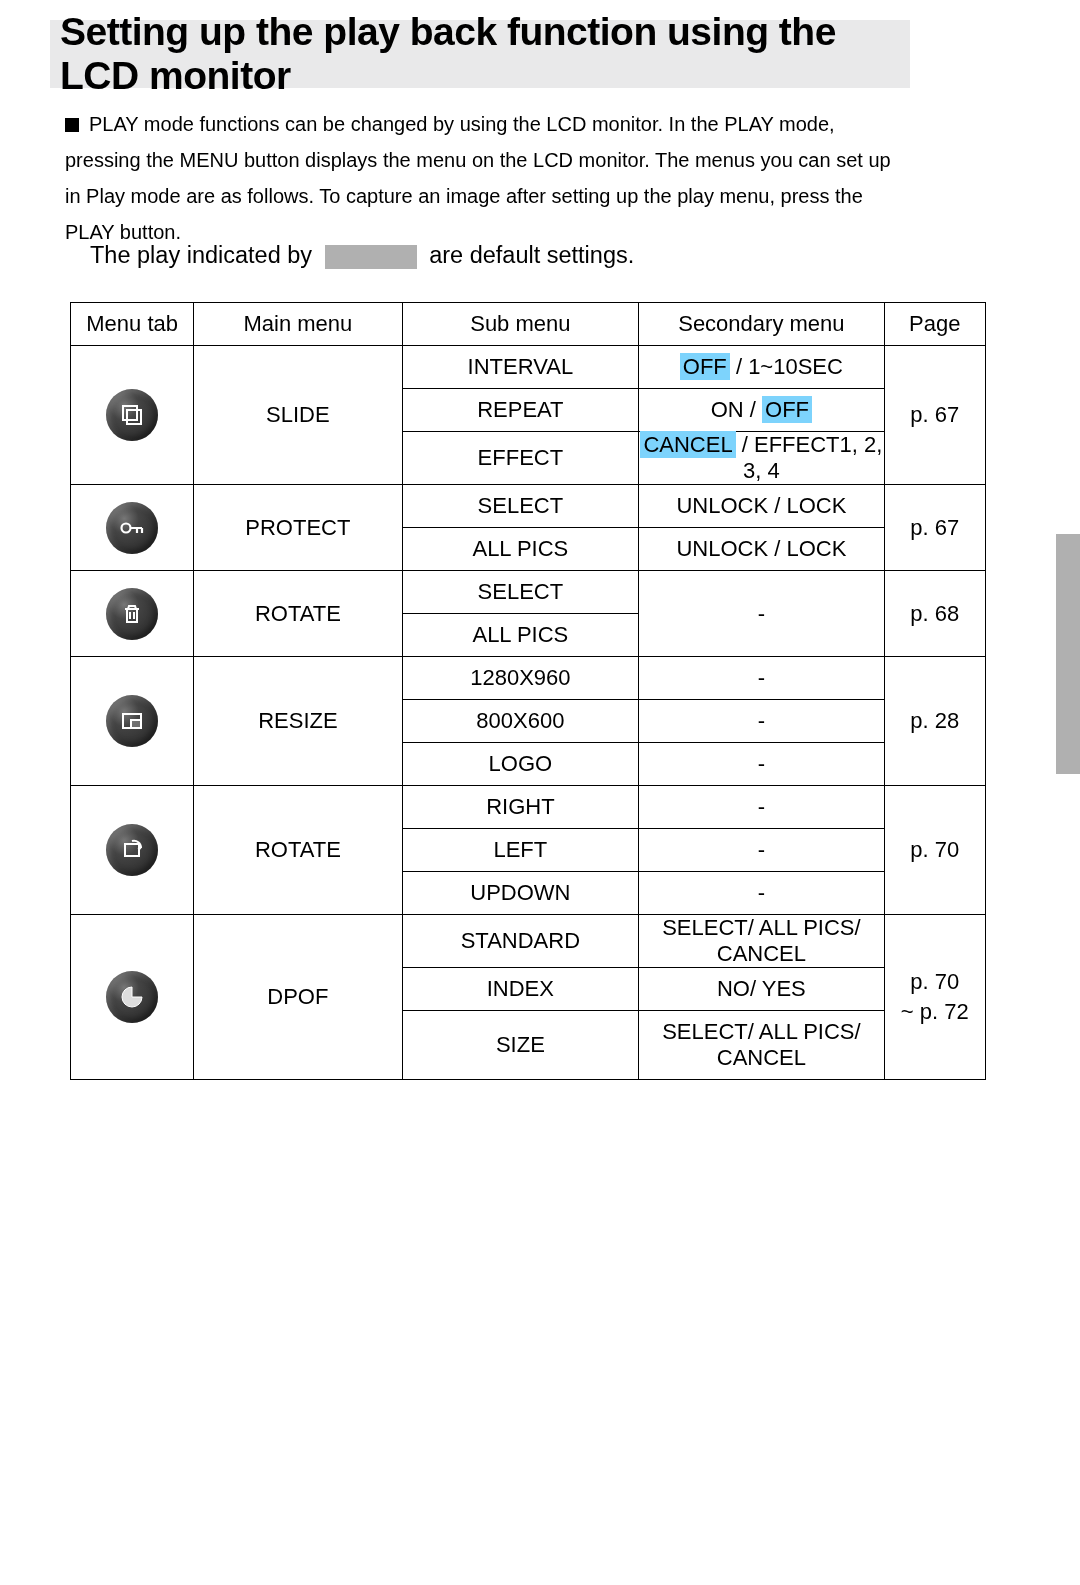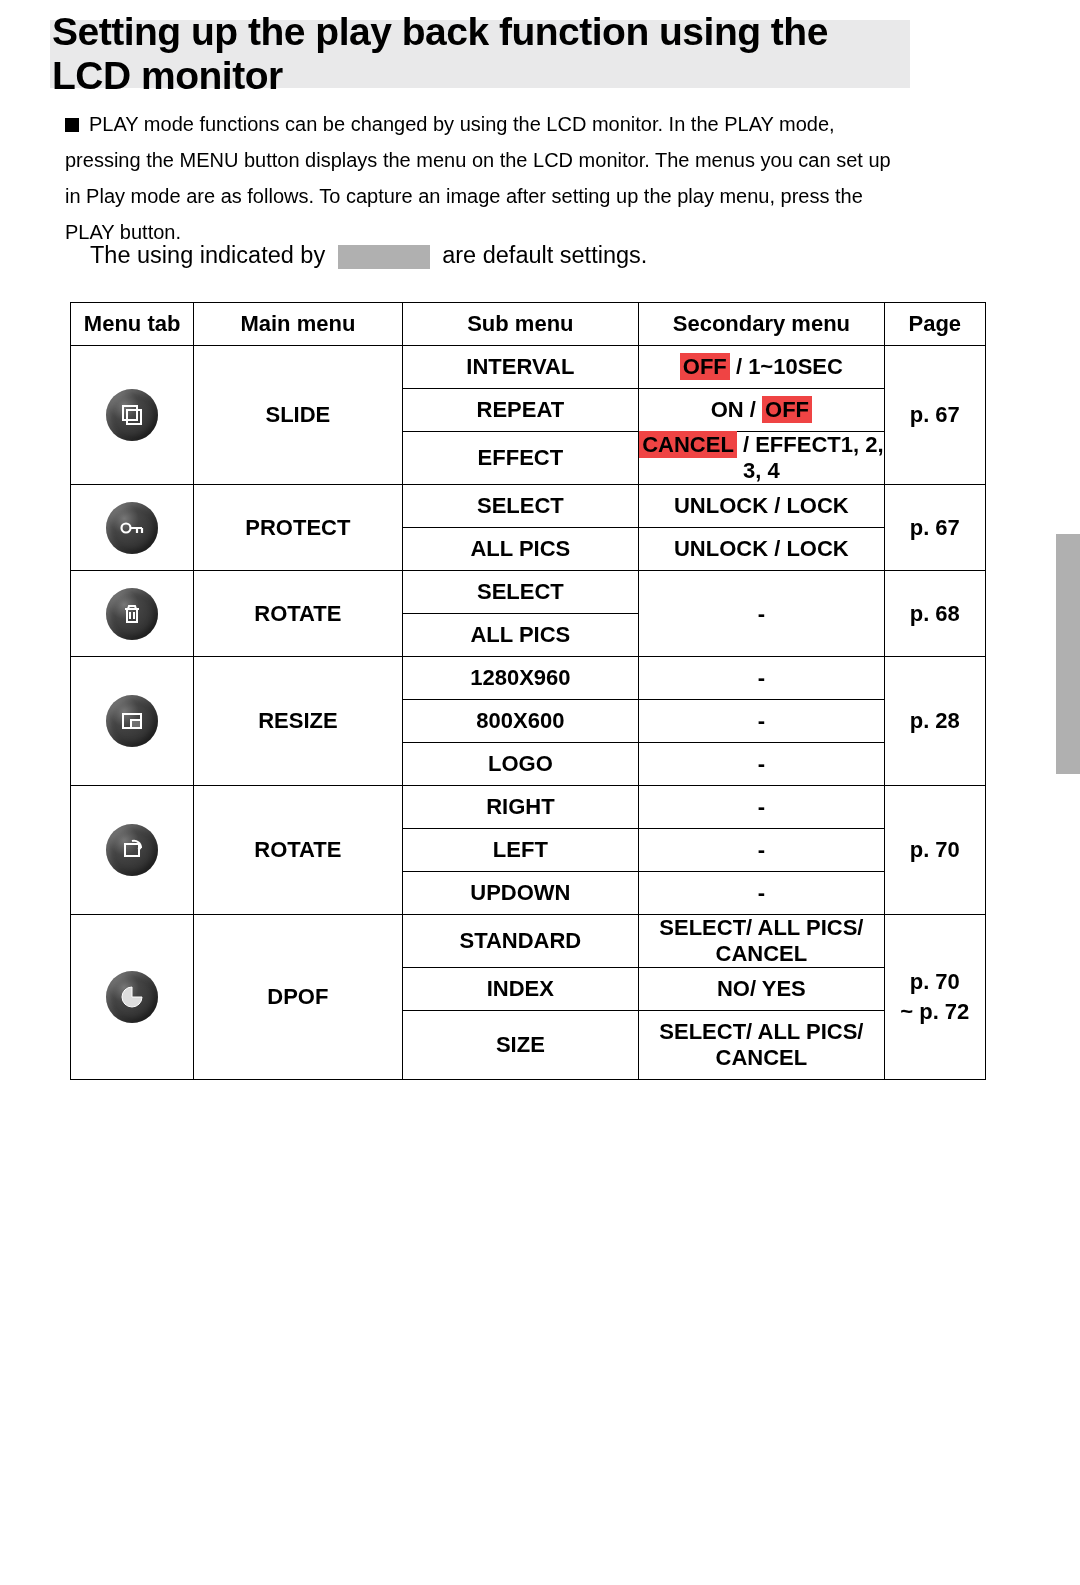--- a/index.html
+++ b/index.html
@@ -1,53 +1,53 @@
 <!DOCTYPE html>
 <html><head>
 <meta charset="utf-8">
 <style>
   html,body{margin:0;padding:0;background:#fff;}
   body{width:1080px;height:1585px;position:relative;font-family:Arial,Helvetica,sans-serif;color:#000;}
   .page{position:absolute;left:0;top:0;width:1000px;height:1585px;}
   .side-tab{position:absolute;right:0;top:534px;width:24px;height:240px;background:#b0b0b0;}
-  .title-bar{position:absolute;left:50px;top:20px;right:90px;height:68px;background:#e9e9ea;display:flex;align-items:center;padding-left:2px;}
+  .title-bar{position:absolute;left:50px;top:20px;right:90px;height:68px;background:#e9e9ea;display:flex;align-items:center;padding-left:10px;}
   .title-bar h1{margin:0;font-size:39px;font-weight:900;letter-spacing:-0.5px;}
   .body-text{position:absolute;left:65px;top:106px;right:95px;font-size:20px;line-height:36px;}
   .bullet{display:inline-block;width:14px;height:14px;background:#000;vertical-align:middle;margin-right:10px;margin-top:-2px;}
   .default-line{position:absolute;left:90px;top:242px;font-size:23.5px;}
   .default-swatch{display:inline-block;width:92px;height:24px;background:#b0b0b0;vertical-align:middle;margin:0 6px;}
   table.menu{position:absolute;left:70px;top:302px;width:916px;border-collapse:collapse;}
-  table.menu th,table.menu td{border:1px solid #000;text-align:center;font-size:22px;padding:0;height:42px;vertical-align:middle;font-weight:bold;}
-  table.menu th{font-weight:bold;margin-top:21px;}
+  table.menu th,table.menu td{border:1px solid #000;text-align:center;font-size:22px;padding:0;height:42px;vertical-align:middle;font-weight:normal;}
+  table.menu th{font-weight:normal;margin-top:21px;}
   .col-tab{width:112px;}
   .col-main{width:190px;}
   .col-sub{width:216px;}
   .col-sec{width:224px;}
   .col-page{width:92px;}
   .sec-small{font-size:19px;}
-  .hl{background:#ef4444;padding:1px 3px;}
+  .hl{background:#7dd3fc;padding:1px 3px;}
   .icon-circle{width:52px;height:52px;border-radius:50%;background:radial-gradient(circle at 35% 32%,#777 0%,#444 30%,#222 100%);display:inline-flex;align-items:center;justify-content:center;box-shadow:inset -3px -3px 6px rgba(0,0,0,0.4),inset 3px 3px 6px rgba(255,255,255,0.25);}
   .icon-circle svg{width:30px;height:30px;}
   .pagenum{position:absolute;left:0;bottom:30px;width:1000px;text-align:right;padding-right:24px;font-size:28px;box-sizing:border-box;}
   .pagenum .deco{display:inline-block;transform:scaleY(1.6);margin:0 2px;font-weight:300;}
 </style>
 </head>
 <body>
 
 <div class="page">
   <div class="title-bar">
     <h1>Setting up the play back function using the LCD monitor</h1>
   </div>
 
   <div class="body-text">
     <span class="bullet"></span><span style="display:inline;">PLAY mode functions can be changed by using the LCD monitor. In the PLAY mode, pressing the MENU button displays the menu on the LCD monitor. The menus you can set up in Play mode are as follows. To capture an image after setting up the play menu, press the PLAY button.</span>
   </div>
 
   <div class="default-line">
-    <span>The using indicated by</span>
+    <span>The play indicated by</span>
     <span class="default-swatch"></span>
     <span>are default settings.</span>
   </div>
 
   <table class="menu">
     <tbody>
         <tr>
       <th class="col-tab">Menu tab</th>
       <th class="col-main">Main menu</th>
       <th class="col-sub">Sub menu</th>

